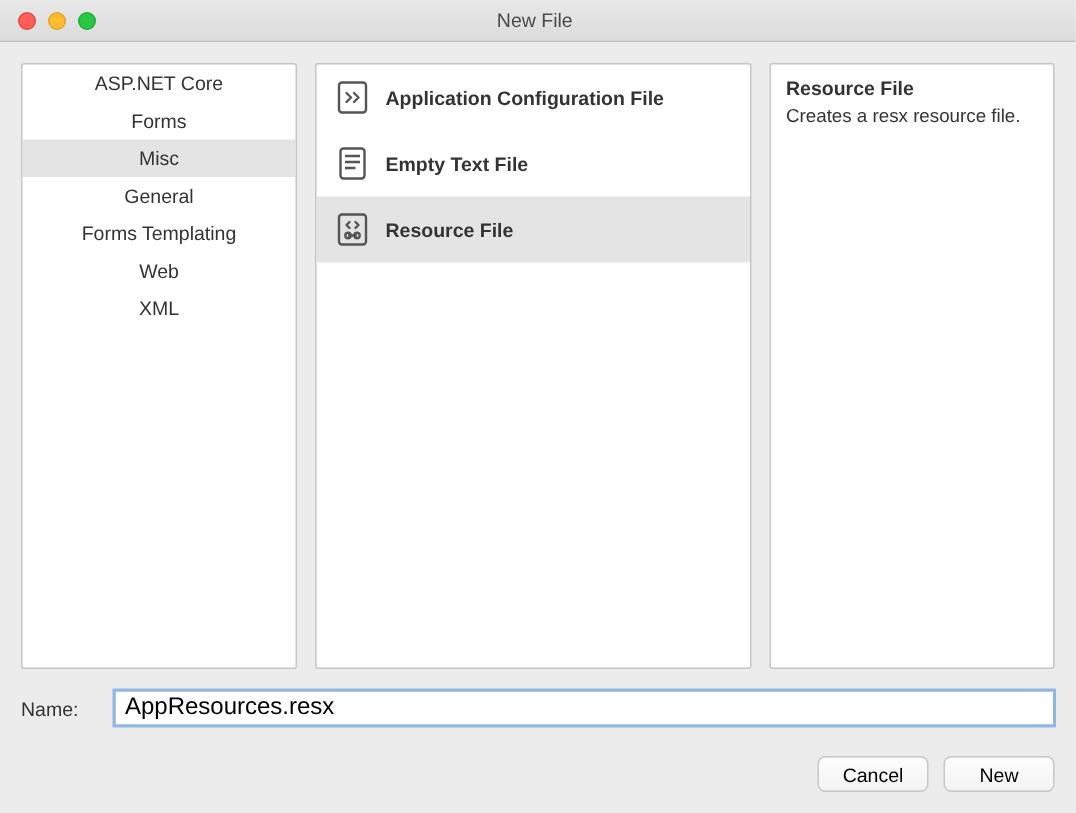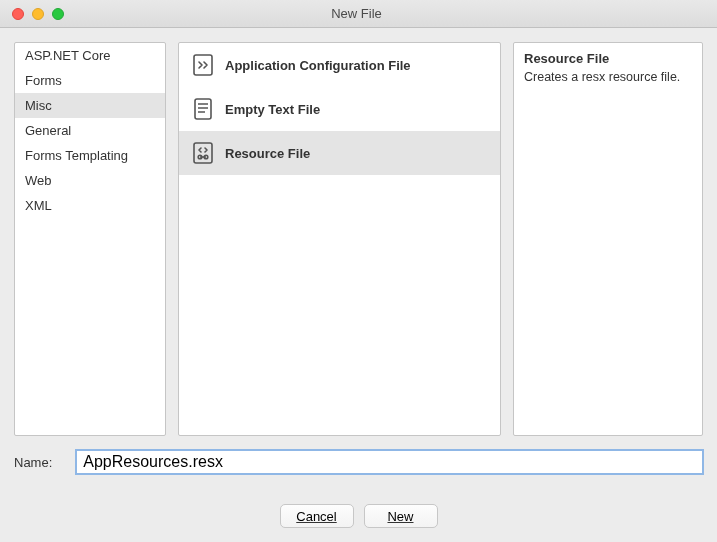--- a/index.html
+++ b/index.html
@@ -52,21 +52,21 @@
       gap: 12px;
       flex: 1;
       min-height: 0;
     }
     .panel {
       background: #fff;
       border: 1px solid #c5c5c5;
       border-radius: 2px;
       overflow-y: auto;
     }
-    .panel-left { width: 152px; }
+    .panel-left { width: 184px; text-align: center; }
     .panel-mid { flex: 1; }
     .panel-right { width: 190px; padding: 8px 10px; }
     .cat-item {
       padding: 5px 10px;
       cursor: default;
       font-size: 13px;
     }
     .cat-item.selected { background: #e4e4e4; }
     .tmpl-item {
       display: flex;
@@ -101,25 +101,24 @@
       height: 24px;
       padding: 2px 6px;
       font-size: 16px;
       border: 1px solid #b0b0b0;
       outline: 2.5px solid #8fb7e6;
       outline-offset: -1px;
       background: #fff;
     }
     .button-row {
       display: flex;
-      justify-content: center;
+      justify-content: flex-end;
       gap: 10px;
-      margin-top: 30px;
+      margin-top: 20px;
       padding-bottom: 4px;
-      text-decoration: underline;
     }
     .btn {
       min-width: 74px;
       height: 24px;
       padding: 0 14px;
       font-size: 13px;
       background: linear-gradient(#fdfdfd, #f3f3f3);
       border: 1px solid #c7c7c7;
       border-radius: 5px;
       cursor: default;

